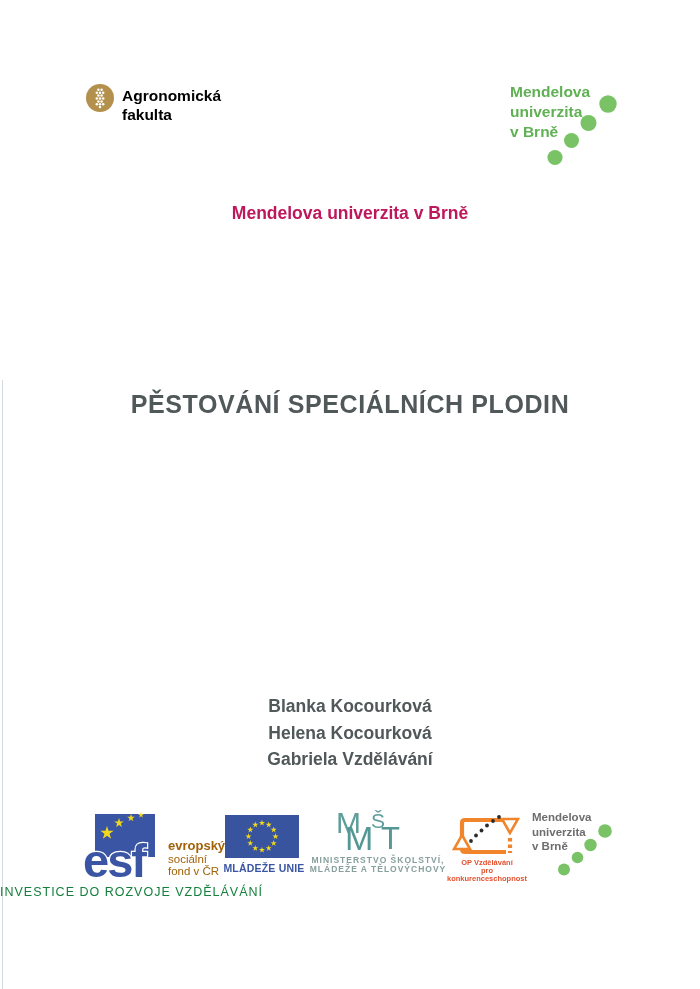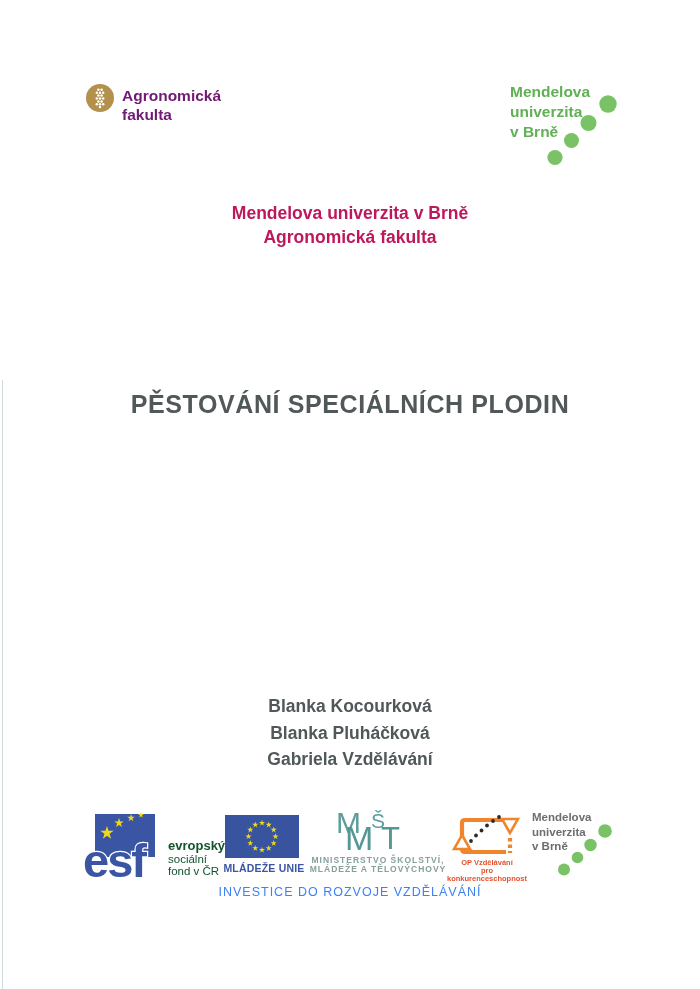--- a/index.html
+++ b/index.html
@@ -5,43 +5,43 @@
   html,body{margin:0;padding:0;background:#e8e8e8;}
   .page{
     position:relative;width:700px;height:989px;background:#ffffff;
     font-family:"Liberation Sans",sans-serif;overflow:hidden;margin:0 auto;
   }
   .scan-line{position:absolute;left:2px;top:380px;width:1px;height:609px;background:#d3dade;}
   .abs{position:absolute;}
 
   
   .af-block{left:85px;top:83px;}
-  .af-text{left:122px;top:86px;font-size:15.5px;font-weight:600;color:#701a75;line-height:19px;}
+  .af-text{left:122px;top:86px;font-size:15.5px;font-weight:600;color:#000000;line-height:19px;}
   
   .mu-text{left:510px;top:82px;font-size:15.5px;font-weight:600;color:#60b054;line-height:20px;}
 
   .inst{left:0;top:201px;width:700px;text-align:center;color:#be185d;font-weight:bold;font-size:17.5px;line-height:24px;}
   .title{left:0;top:390px;width:700px;text-align:center;color:#51585a;font-weight:bold;font-size:25px;letter-spacing:.6px;}
   .authors{left:0;top:673px;width:700px;text-align:center;color:#51585a;font-weight:bold;font-size:17.5px;line-height:26.5px;margin-top:20px;}
 
   
-  .esf-text{left:168px;top:840px;color:#14532d;line-height:12.5px;}
+  .esf-text{left:168px;top:840px;color:#a16207;line-height:12.5px;}
   .esf-text .l1{font-size:13px;font-weight:bold;}
   .esf-text .l2,.esf-text .l3{font-size:11.5px;}
   .eu-label{left:221px;top:862px;width:86px;text-align:center;color:#3a55a4;font-size:10.5px;font-weight:600;letter-spacing:.2px;}
   .msmt-mono{left:336px;top:806px;width:76px;height:52px;color:#5d9e9b;}
   .msmt-mono span{position:absolute;font-weight:400;}
   .msmt-m1{left:0;top:0;font-size:30px;}
   .msmt-s{left:35px;top:3px;font-size:21px;}
   .msmt-m2{left:9px;top:13px;font-size:34px;color:#549794;}
   .msmt-t{left:45px;top:15px;font-size:31px;color:#549794;}
   .msmt-text{left:305px;top:856px;width:146px;text-align:center;color:#87a09d;font-size:8.5px;line-height:8.5px;letter-spacing:1px;font-weight:bold;}
   .op-text{left:443px;top:859px;width:88px;text-align:center;color:#e4502e;font-size:7.5px;font-weight:bold;line-height:8px;}
   .mu2-text{left:532px;top:810px;font-size:11.5px;font-weight:600;color:#6d6d6d;line-height:14.5px;}
-  .slogan{left:0;top:885px;width:700px;text-align:center;color:#3b82f6;font-size:12.5px;letter-spacing:1px;}
+  .slogan{left:0;top:885px;width:700px;color:#15803d;font-size:12.5px;letter-spacing:1px;}
 </style>
 </head>
 <body>
 
 <div class="page">
   <div class="scan-line"></div>
 
   <svg class="abs af-block" width="30" height="30" viewBox="0 0 30 30">
     <circle cx="15" cy="15" r="14" fill="#b3914d"></circle>
     <g fill="#ffffff">
@@ -77,28 +77,27 @@
     <g fill="#79c366">
       <circle cx="63" cy="11" r="8.7"></circle>
       <circle cx="43.5" cy="30" r="8"></circle>
       <circle cx="26.5" cy="47.5" r="7.5"></circle>
       <circle cx="10" cy="64.5" r="7.6"></circle>
     </g>
   </svg>
 
   <div class="abs inst">
     <div>Mendelova univerzita v Brně</div>
-    <div>Agronomická fakulta</div>
   </div>
 
   <div class="abs title">PĚSTOVÁNÍ SPECIÁLNÍCH PLODIN</div>
 
   <div class="abs authors">
     <div>Blanka Kocourková</div>
-    <div>Blanka Pluháčková</div>
+    <div>Helena Kocourková</div>
     <div>Gabriela Vzdělávání</div>
   </div>
 
   <svg class="abs" style="left:83px;top:810px;" width="82" height="72" viewBox="0 0 82 72">
     <defs>
       <path id="star" d="M0,-1 L0.225,-0.309 L0.951,-0.309 L0.363,0.118 L0.588,0.809 L0,0.382 L-0.588,0.809 L-0.363,0.118 L-0.951,-0.309 L-0.225,-0.309 Z"></path>
     </defs>
     <rect x="12" y="4" width="60" height="43" fill="#3a55a4"></rect>
     <g fill="#f0d91c">
       <use href="#star" transform="translate(24,23) scale(7)"></use>

